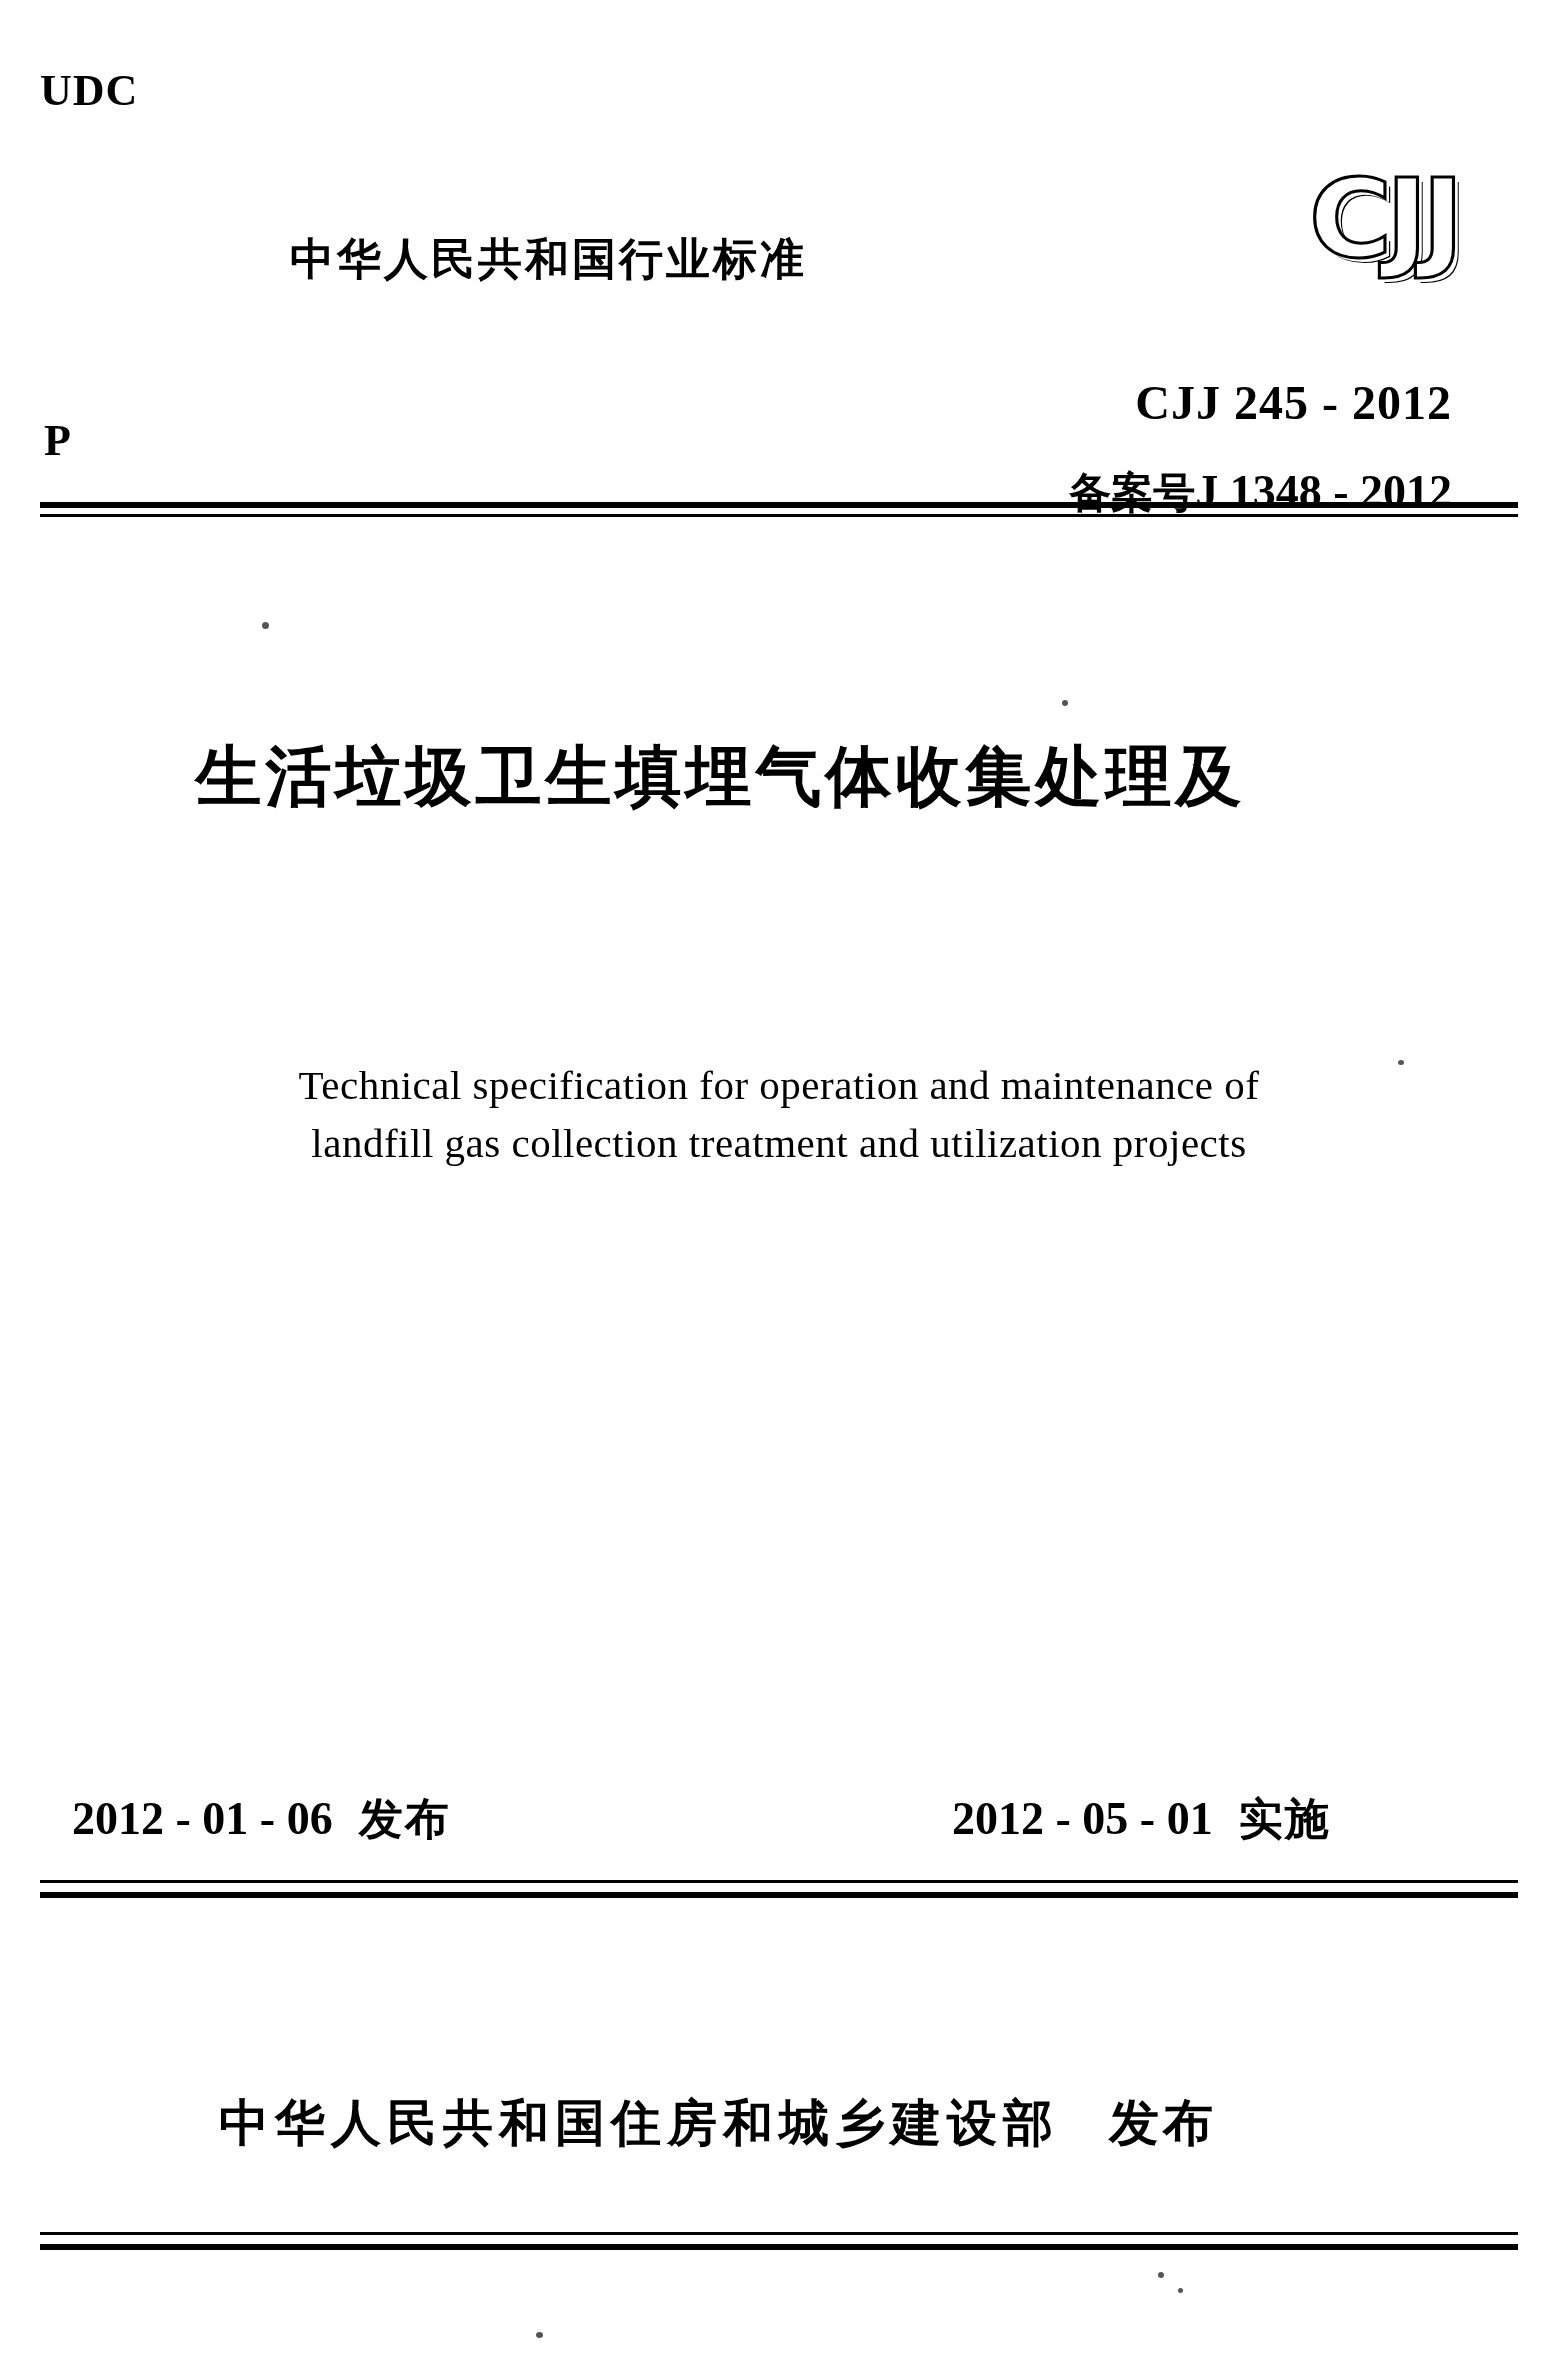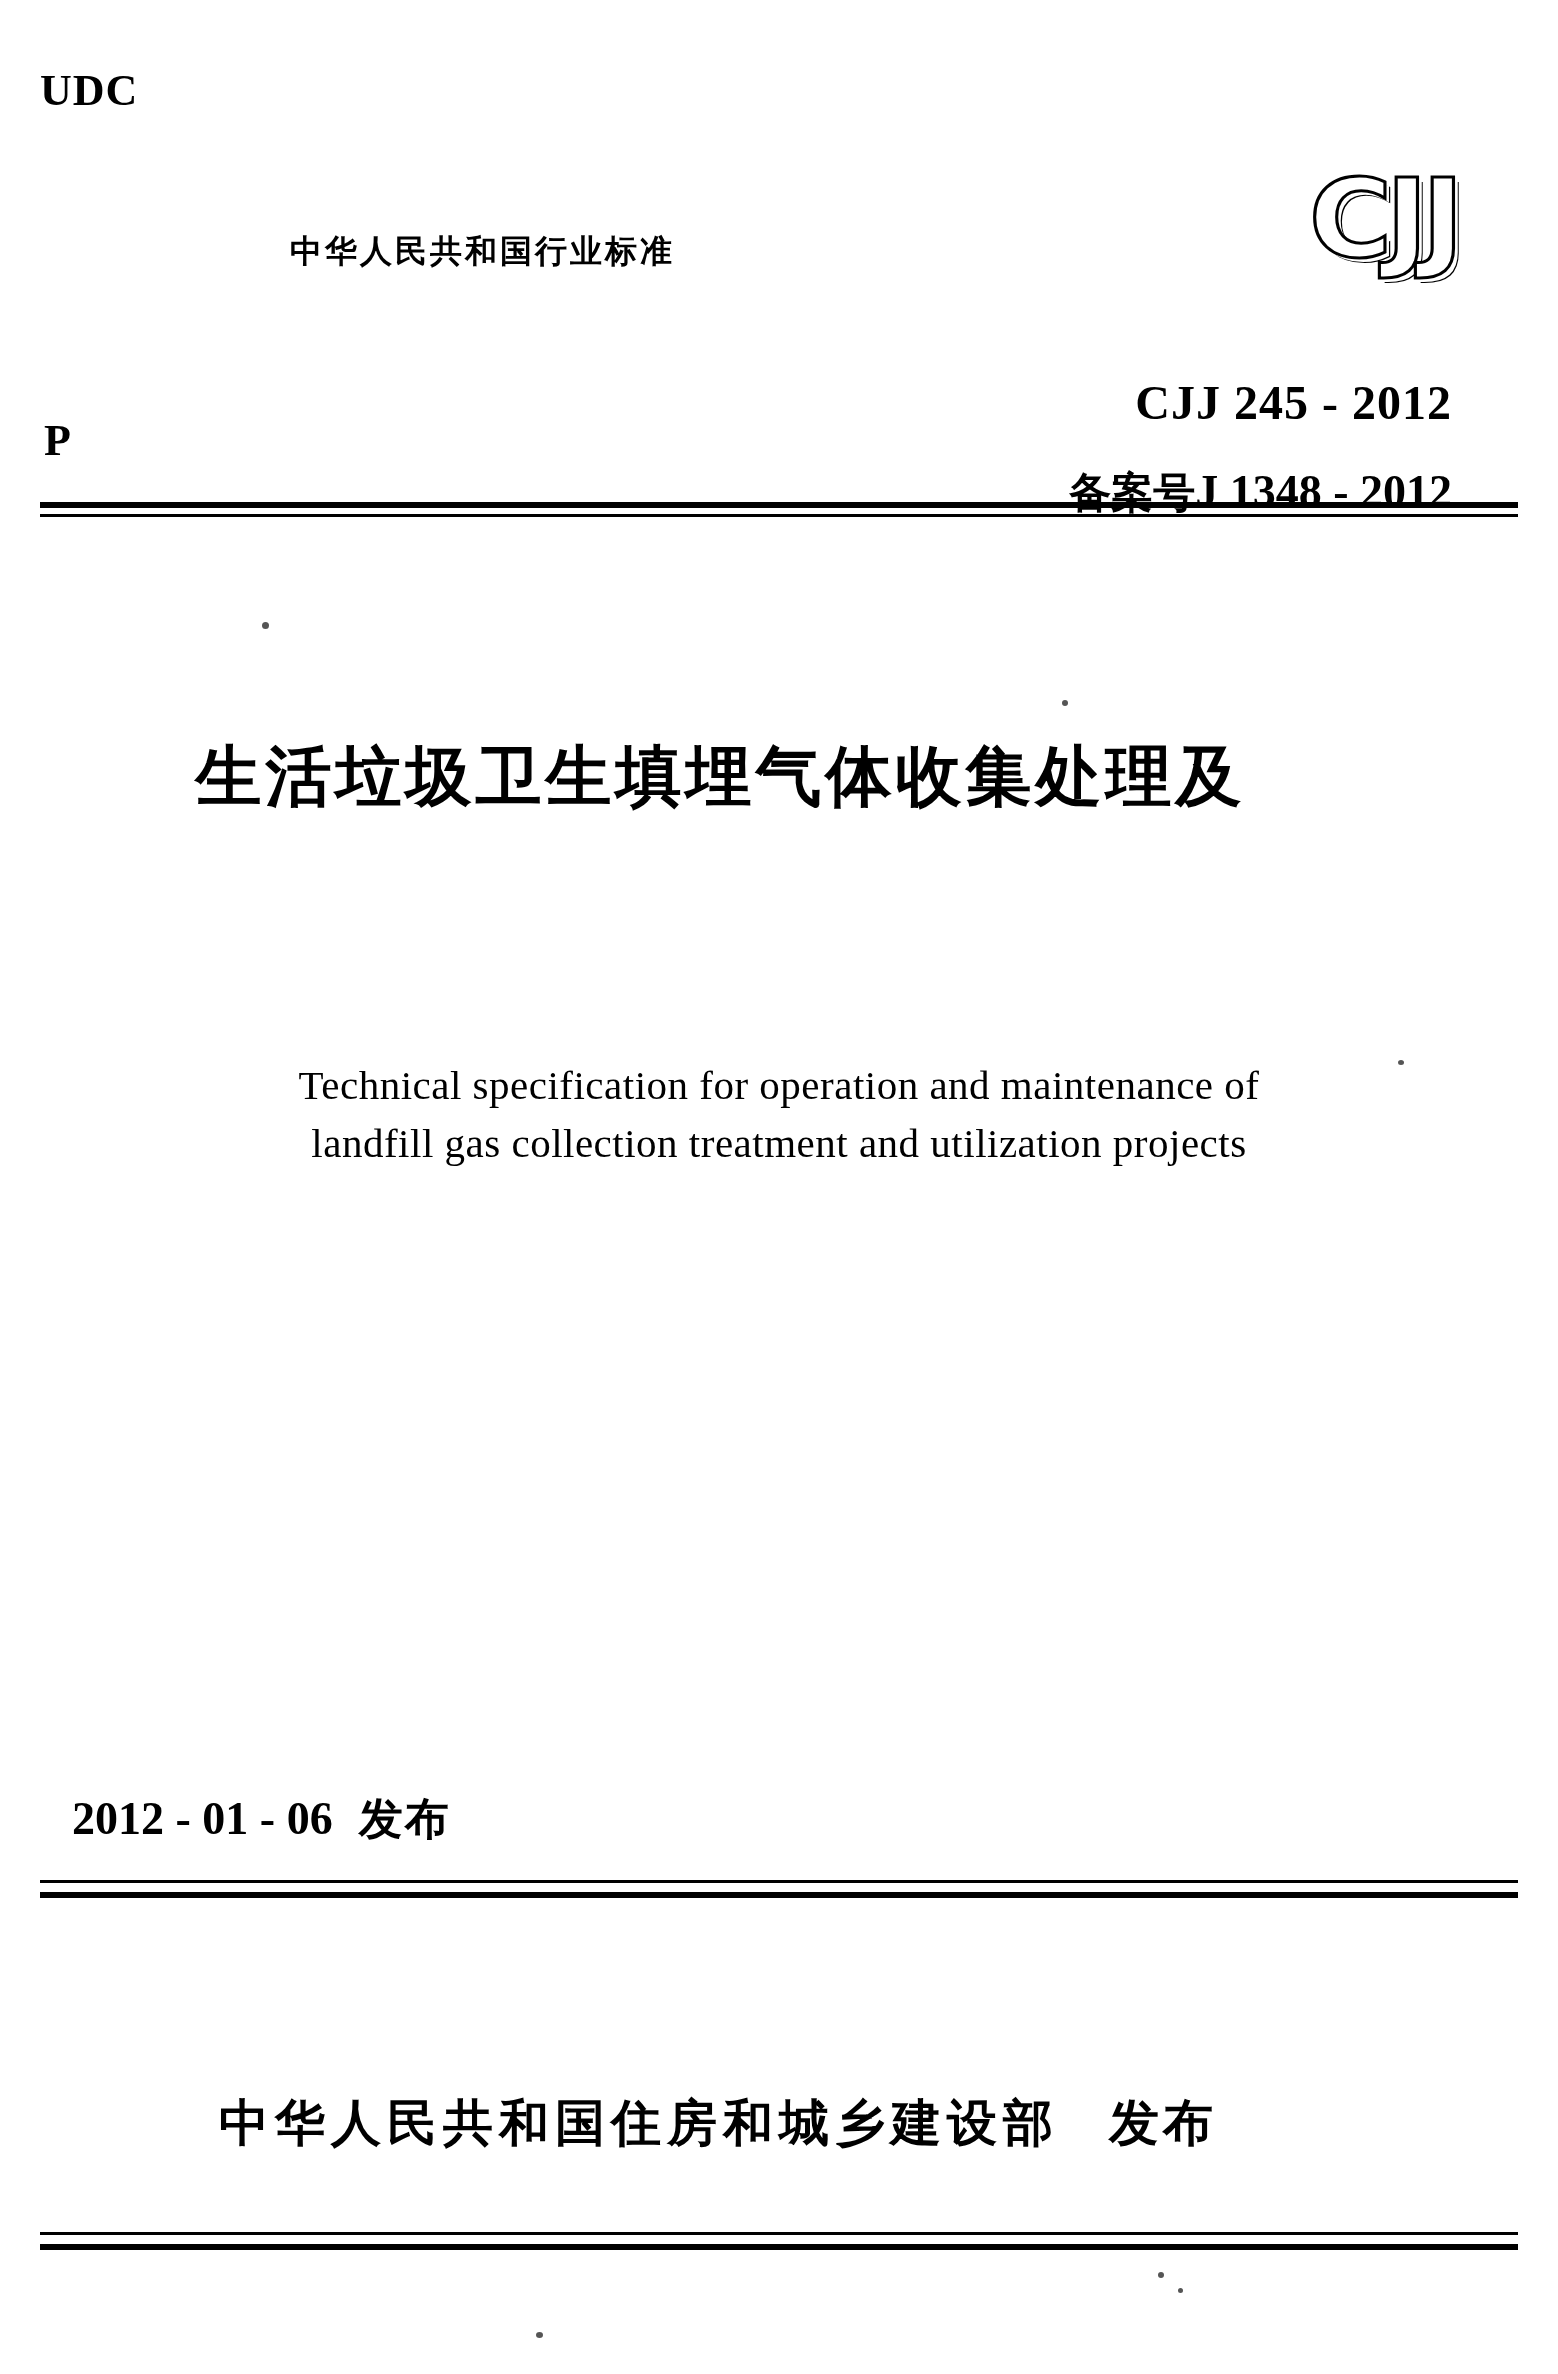--- a/index.html
+++ b/index.html
@@ -52,21 +52,21 @@
     font-weight: bold;
     font-size: 44px;
   }
 
   .cn-standard-title {
     position: absolute;
     left: 250px;
     top: 185px;
     font-family: "DejaVu Sans", sans-serif;
     font-weight: bold;
-    font-size: 32px;
+    font-size: 44px;
     letter-spacing: 3px;
     white-space: nowrap;
   }
 
   
   .cjj-logo {
     position: absolute;
     right: 62px;
     top: 120px;
     font-family: "DejaVu Sans", sans-serif;
@@ -239,20 +239,23 @@
 
   <div class="title-en">
     <span class="line">Technical specification for operation and maintenance of</span>
     <span class="line">landfill gas collection treatment and utilization projects</span>
   </div>
 
   <div class="dates">
     <div class="date-item date-left">
       <span>2012 - 01 - 06</span><span class="cjk">发布</span>
     </div>
+    <div class="date-item date-right">
+      <span>2012 - 05 - 01</span><span class="cjk">实施</span>
+    </div>
   </div>
 
   <div class="rule rule-bottom-thin"></div>
   <div class="rule rule-bottom-thick"></div>
 
   <div class="publisher">
     <span>中华人民共和国住房和城乡建设部</span><span class="pub-verb">发布</span>
   </div>
 
   <div class="rule rule-foot-thin"></div>

